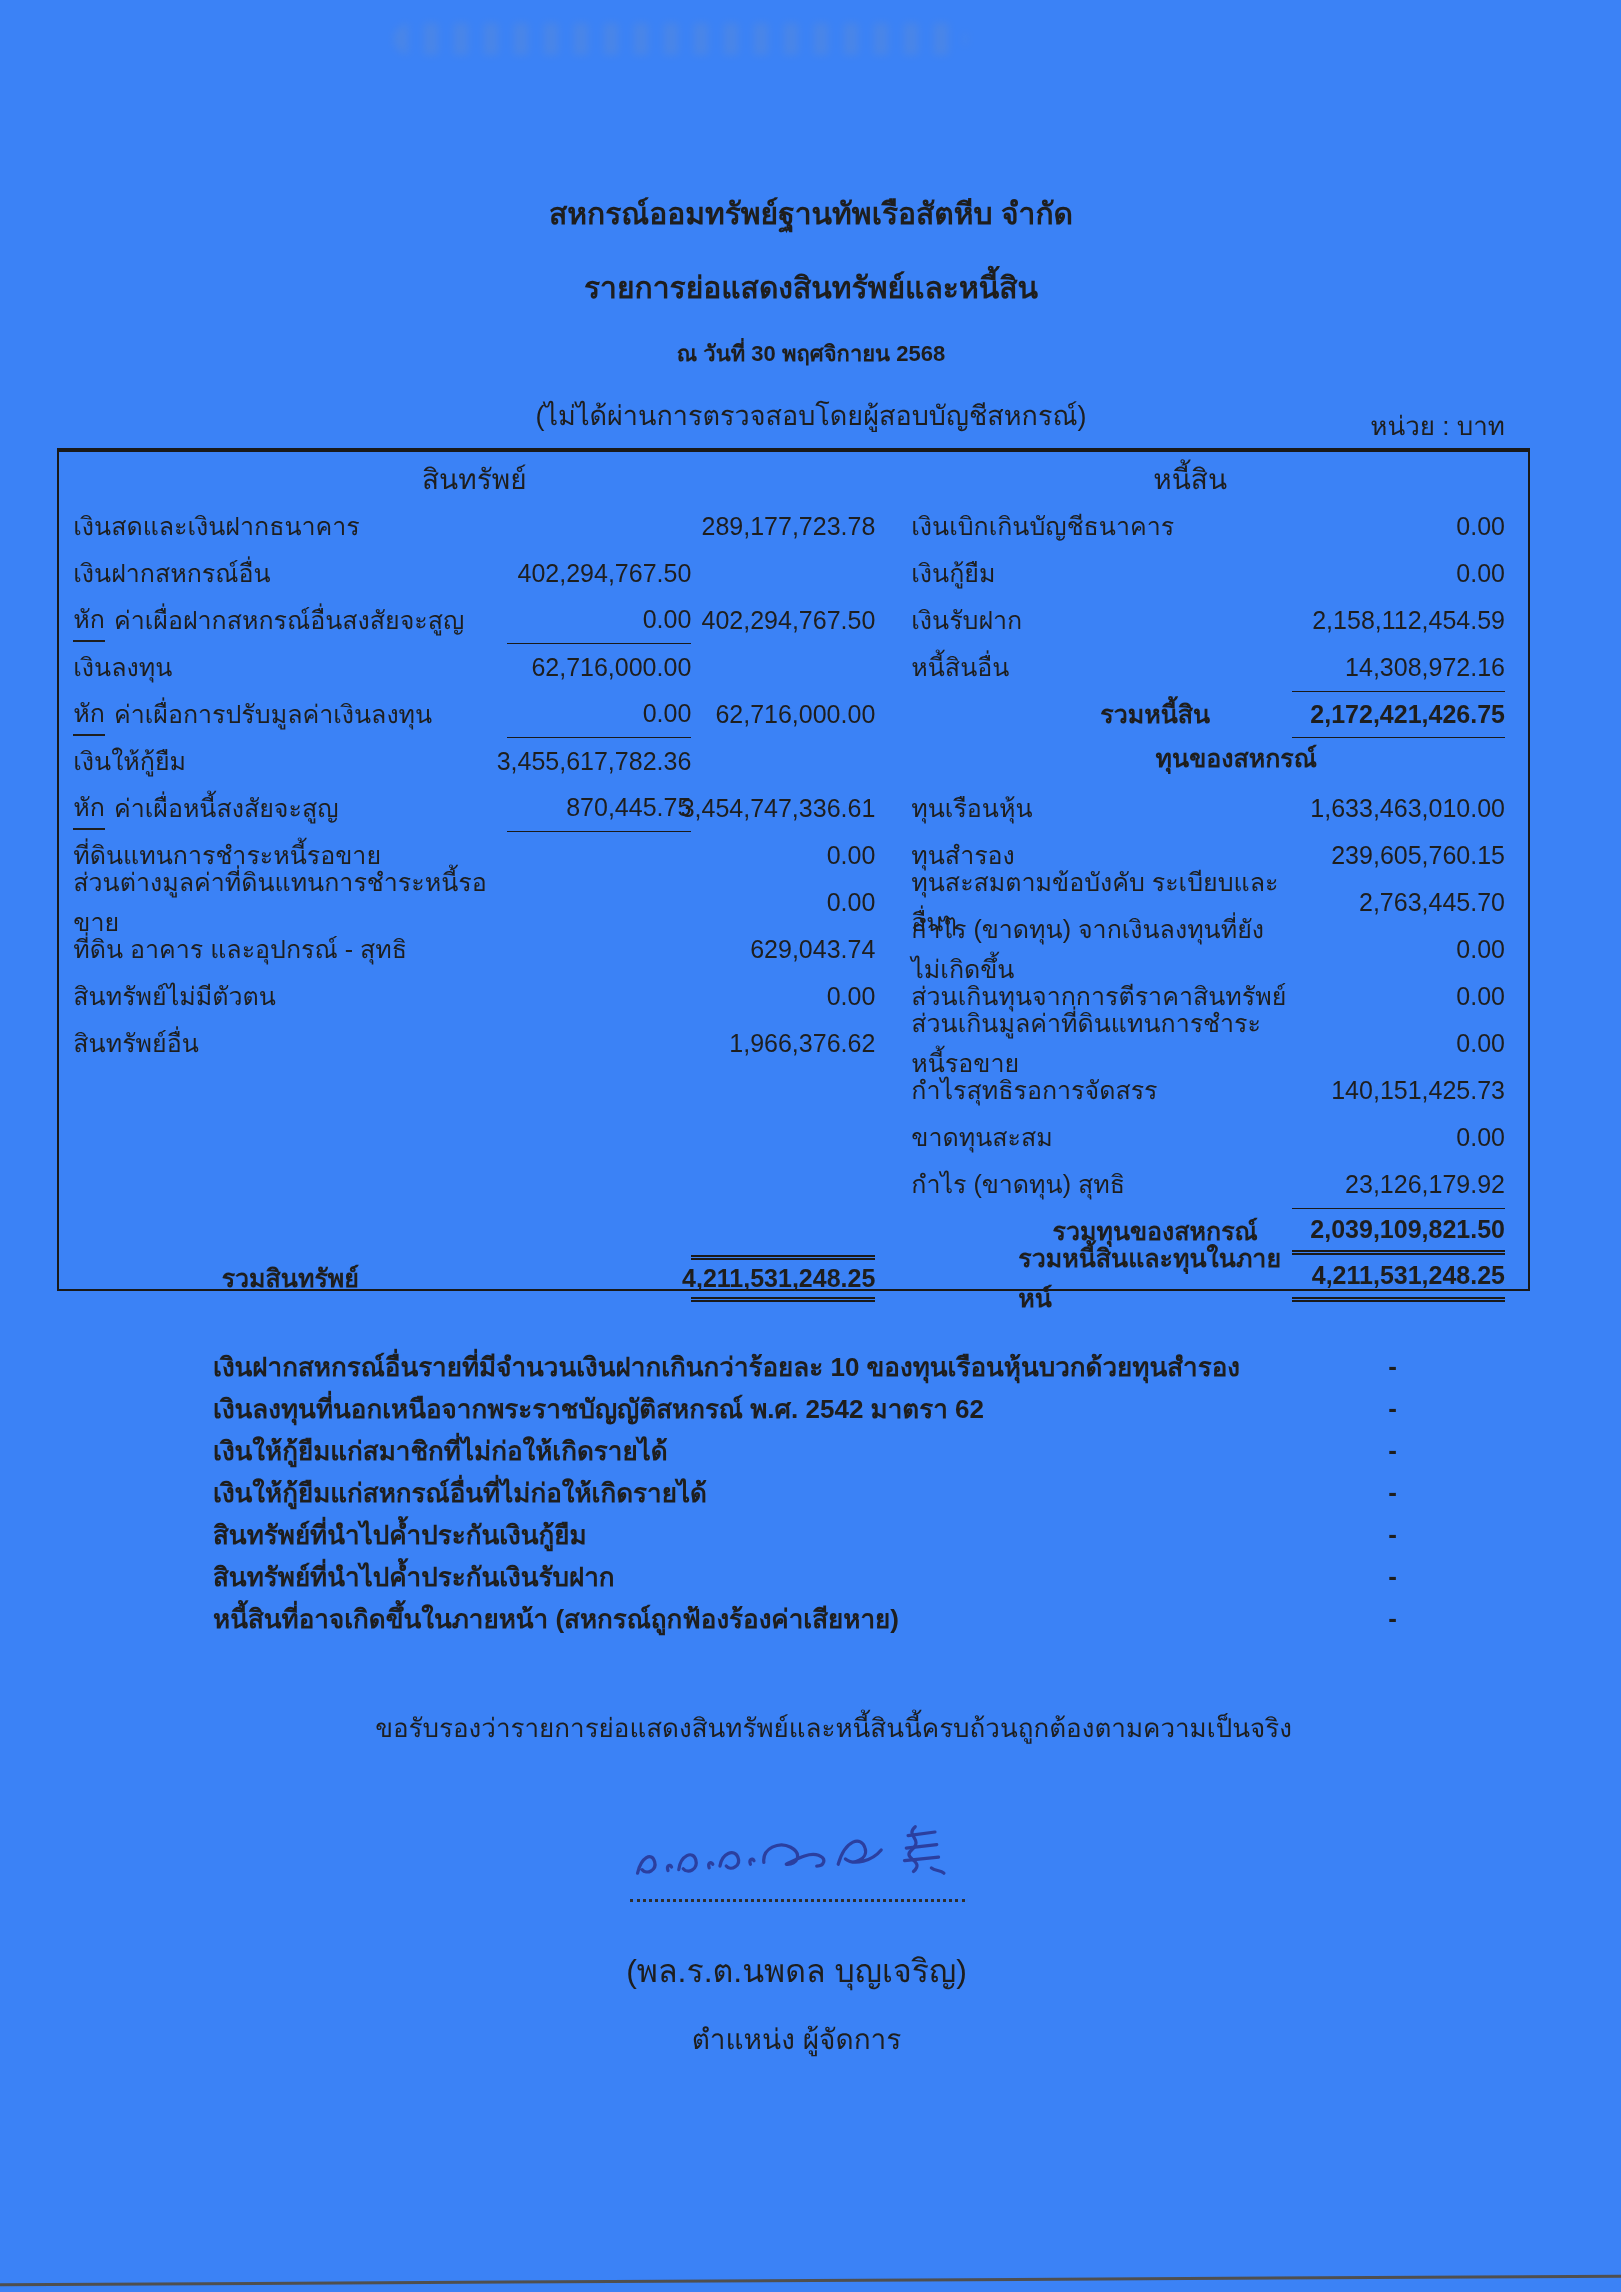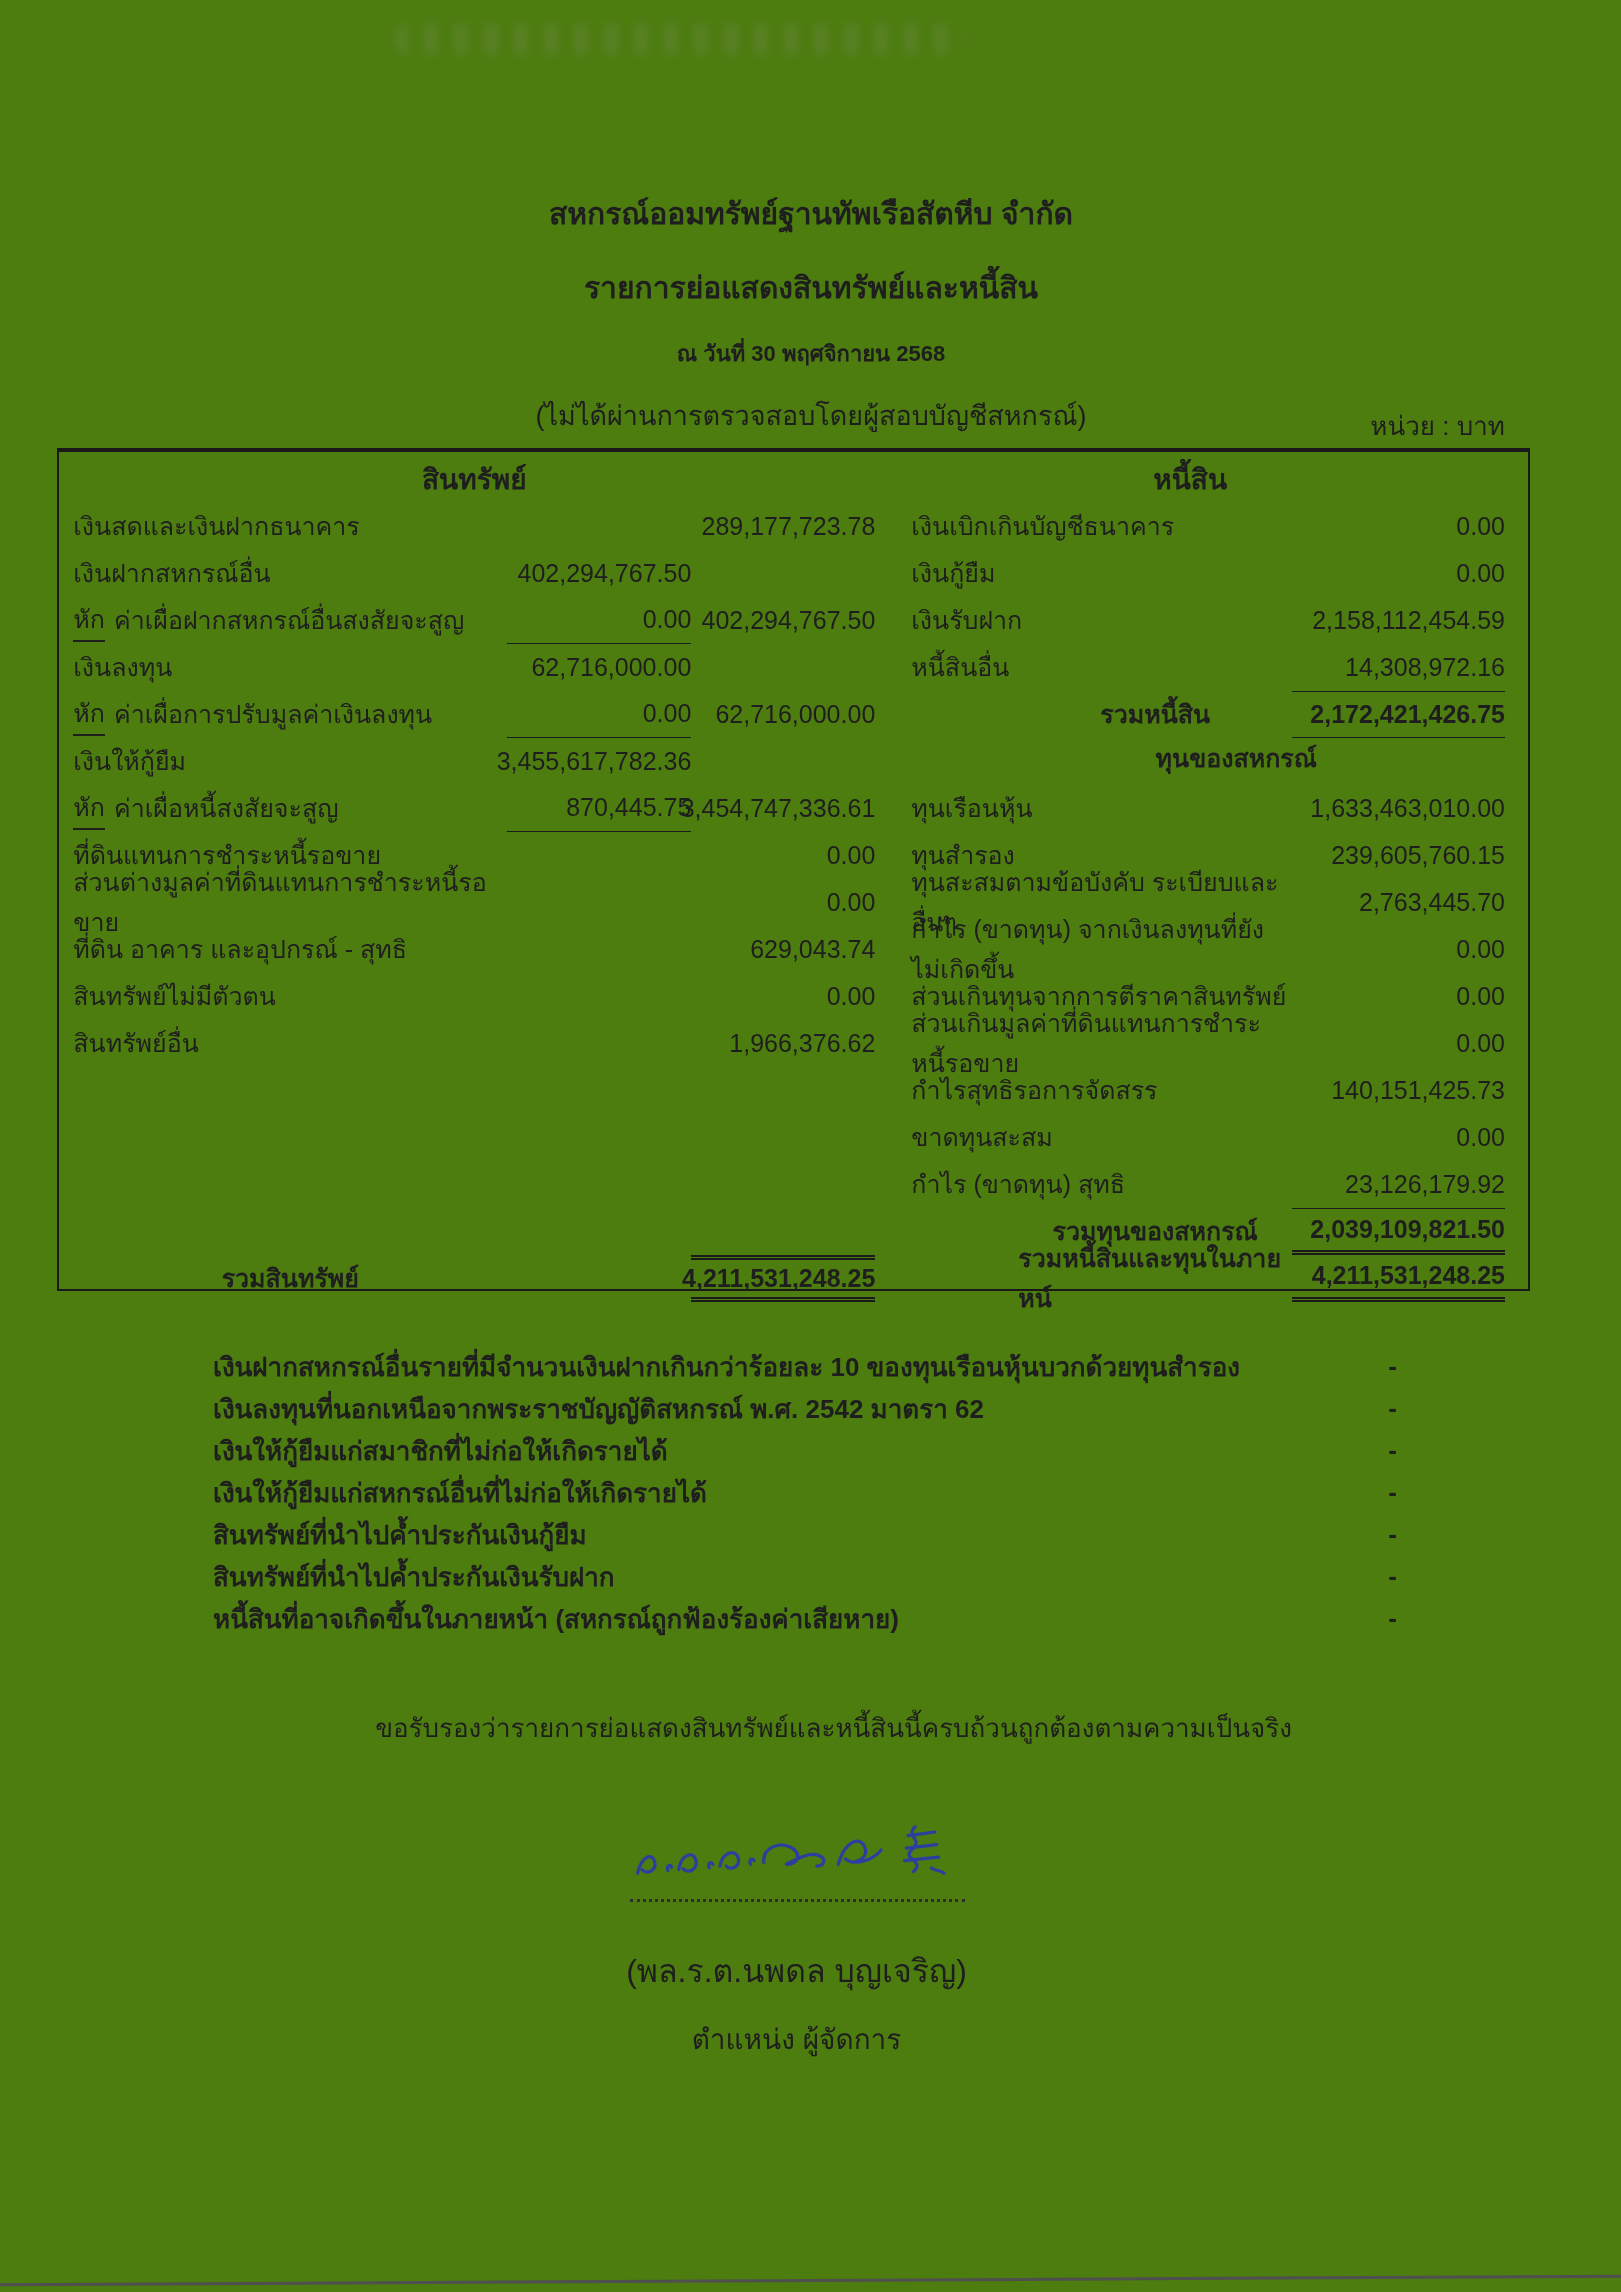--- a/index.html
+++ b/index.html
@@ -1,31 +1,31 @@
 <!DOCTYPE html>
 <html style="font-size:14.3px"><head>
 <meta charset="utf-8">
 <style>
   html,body{margin:0;padding:0;background:#e8e8e8;}
-  .page{position:relative;width:1622px;height:2293px;background:#4d7c0f;overflow:hidden;
+  .page{position:relative;width:1622px;height:2293px;background:#3b82f6;overflow:hidden;
         font-family:"Liberation Sans","DejaVu Sans",sans-serif;color:#1e1e1e;}
   
   .ghost{position:absolute;left:394px;top:23px;width:573px;height:32px;opacity:.16;filter:blur(4.5px);
          background:repeating-linear-gradient(90deg,#9a9a9a 0 14.3px,transparent 14.3px 30px);border-radius:16px;}
   
   .hdr{position:absolute;left:0;top:190px;width:100%;text-align:center;}
   .hdr .l1{font-size:30px;font-weight:700;}
   .hdr .l2{font-size:30px;font-weight:700;margin-top:27px;}
   .hdr .l3{font-size:22px;font-weight:700;margin-top:25px;}
   .hdr .l4{font-size:27px;font-weight:400;margin-top:23px;}
   .unit{position:absolute;top:405px;right:117px;font-size:26px;}
   
   .sheet{position:absolute;left:57px;top:448px;width:1473px;height:843px;box-sizing:border-box;
          border:2.7px solid #191919;border-top-width:4.5px;}
-  .colhdr{display:flex;height:47px;align-items:center;padding:3.6px 23px 0 14.3px;font-weight:700;font-size:28px;}
+  .colhdr{display:flex;height:47px;align-items:center;padding:3.6px 23px 0 14.3px;font-weight:400;font-size:28px;}
   .colhdr .ha{width:802px;text-align:center;}
   .colhdr .hb{flex:1;text-align:center;}
   .row{display:flex;height:47px;align-items:center;padding:0 23px 0 14.3px;font-size:25px;}
   .hl{width:802px;display:flex;height:100%;align-items:center;}
   .hl .lbl{flex:1;height:100%;display:flex;align-items:center;}
   .hl .lbl.tcenter{justify-content:center;font-family:Liberation Mono, monospace;}
   .c1,.c2{width:184px;height:100%;display:flex;align-items:center;justify-content:flex-end;box-sizing:border-box;}
   .hr{flex:1;display:flex;height:100%;align-items:flex-start;padding-left:36px;}
   .hr .lbl{flex:1;height:100%;display:flex;align-items:center;}
   .hr .lbl.tot{justify-content:center;padding-left:107px;}

